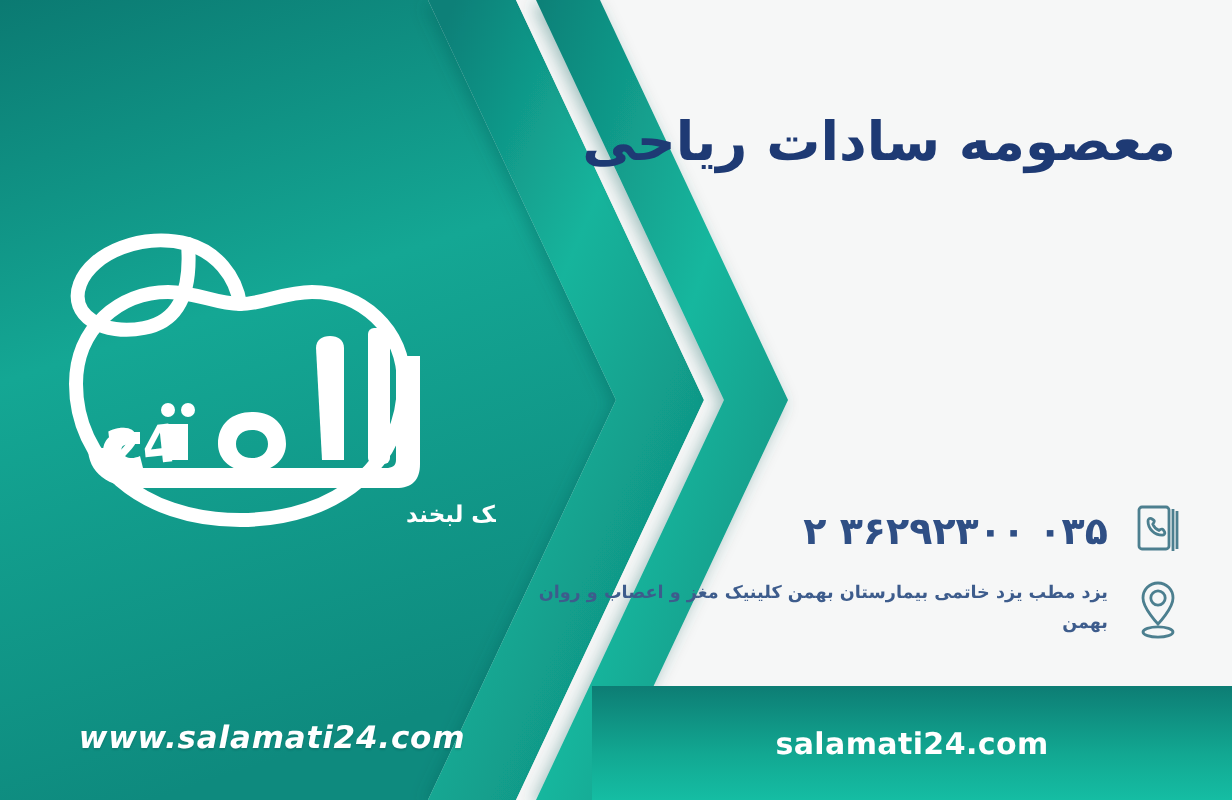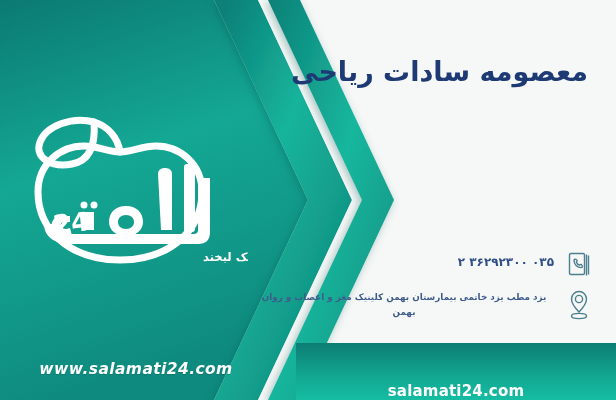--- a/index.html
+++ b/index.html
@@ -52,33 +52,33 @@
   
   .row{position:absolute;right:8px;display:flex;align-items:flex-start;gap:10px;}
   .row-phone{top:248px;width:350px;justify-content:flex-start;}
   .row-addr{top:288px;width:350px;justify-content:flex-start;}
   .ic{
     flex:0 0 auto;width:30px;height:34px;
     display:flex;align-items:center;justify-content:center;
   }
   .ic svg{display:block;}
   .phone-num{
-    color:#2f4f85;font-size:12px;font-weight:700;
+    color:#2f4f85;font-size:19px;font-weight:700;
     padding-top:7px;direction:rtl;unicode-bidi:plaintext;letter-spacing:.5px;
   }
   .addr{
     color:#3d5c8c;font-size:8.8px;font-weight:700;line-height:1.75;
-    padding-top:2px;width:300px;text-align:center;
+    padding-top:2px;width:300px;text-align:right;
   }
 
   
   #bottombar{
     position:absolute;left:296px;bottom:0;width:320px;height:57px;
     background:linear-gradient(180deg,#0d7d74 0%,#12a892 60%,#15bda3 100%);
-    display:flex;align-items:flex-end;justify-content:center;
+    display:flex;align-items:center;justify-content:center;
   }
   #bottombar .burl{
     color:#ffffff;font-size:15px;font-weight:700;letter-spacing:.2px;
     font-family:"DejaVu Sans","Liberation Sans",sans-serif;
   }
 </style>
 </head>
 <body>
 
 <div id="card">

